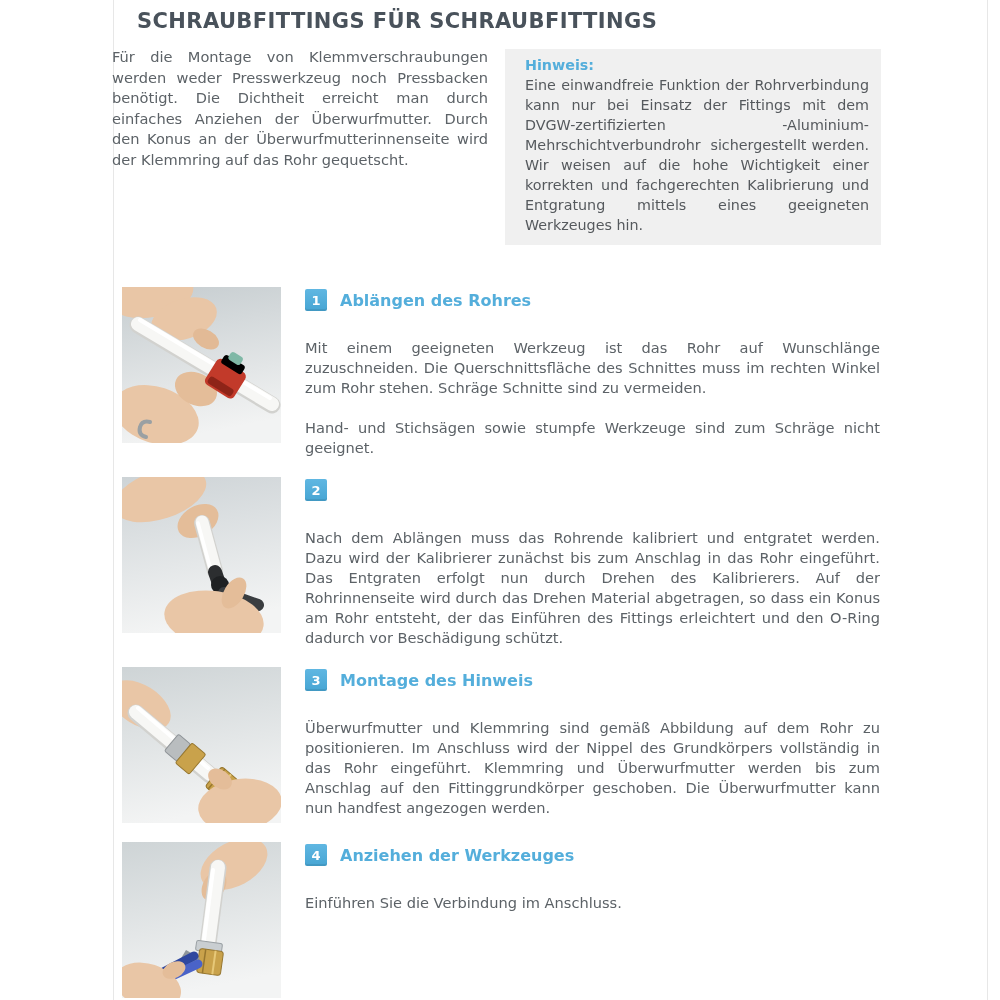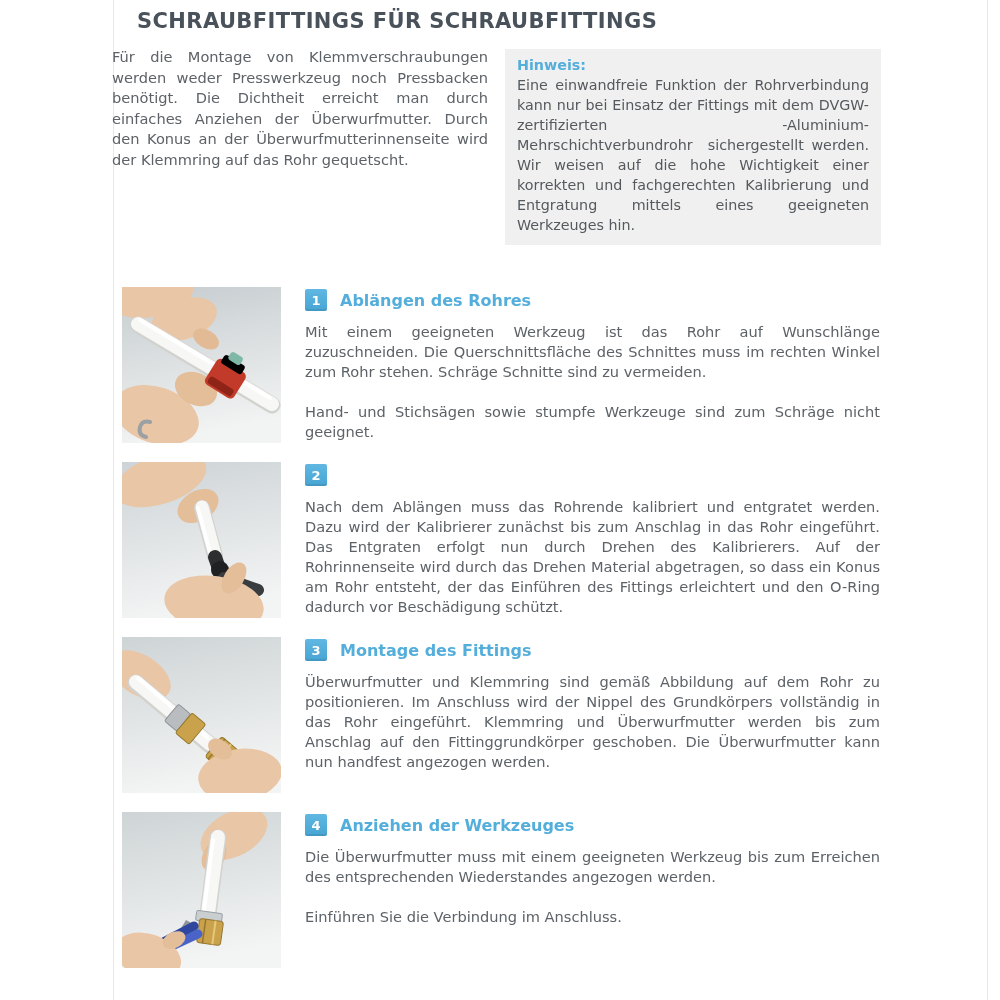--- a/index.html
+++ b/index.html
@@ -19,21 +19,21 @@
     color: #49525b;
   }
 
   .intro {
     position: absolute; left: 112px; top: 47px; width: 376px;
     font-size: 14.6px; line-height: 20.5px; text-align: justify; color: #5c6267;
   }
 
   .note-box {
     position: absolute; left: 505px; top: 49px; width: 376px;
-    background: #f0f0f0; padding: 6px 12px 10px 12px;
+    background: #f0f0f0; padding: 6px 12px 10px 20px;
     font-size: 14.3px; line-height: 20px; text-align: justify; color: #55595d;
   }
   .note-label { font-weight: 700; color: #54aedb; display: block; }
 
   .steps {
     position: absolute; left: 122px; top: 287px; width: 758px;
   }
   .step-row { display: flex; gap: 24px; margin-bottom: 19px; }
   .step-photo {
     width: 159px; height: 156px; flex: 0 0 159px; overflow: hidden;
@@ -42,21 +42,21 @@
   .step-text { width: 575px; padding-top: 2px; }
   .step-heading-row { display: flex; align-items: center; gap: 13px; height: 22px; }
   .step-badge {
     width: 22px; height: 22px; border-radius: 2px;
     background: linear-gradient(#60b7e2, #47a5d3);
     color: #ffffff; font-weight: 700; font-size: 13px;
     display: flex; align-items: center; justify-content: center;
     box-shadow: inset 0 -2px 0 rgba(0,0,0,0.08);
   }
   .step-heading { font-size: 16px; font-weight: 700; color: #54aedb; }
-  .step-body { margin-top: 11px; font-size: 14.6px; line-height: 20px; text-align: justify; color: #5c6267; }
+  .step-body { margin-top: 27px; font-size: 14.6px; line-height: 20px; text-align: justify; color: #5c6267; }
   .step-para + .step-para { margin-top: 20px; }
 </style>
 </head>
 <body>
 
 <div class="page-edge left"></div>
 <div class="page-edge right"></div>
 
 <h1 class="doc-title">SCHRAUBFITTINGS FÜR SCHRAUBFITTINGS</h1>
 
@@ -163,21 +163,21 @@
           <line x1="92" y1="104" x2="92" y2="130" stroke="#97772e" stroke-width="1.5"></line>
           <line x1="100" y1="104" x2="100" y2="130" stroke="#e7c878" stroke-width="2"></line>
         </g>
         <ellipse cx="118" cy="138" rx="42" ry="26" fill="#e9c6a6" transform="rotate(-8 118 138)"></ellipse>
         <ellipse cx="98" cy="112" rx="13" ry="9" fill="#e4bd99" transform="rotate(35 98 112)"></ellipse>
       </svg>
     </div>
     <div class="step-text">
       <div class="step-heading-row">
         <div class="step-badge">3</div>
-        <div class="step-heading">Montage des Fittings</div>
+        <div class="step-heading">Montage des Hinweis</div>
       </div>
       <div class="step-body">
         <p class="step-para">Überwurfmutter und Klemmring sind gemäß Abbildung auf dem Rohr zu positionieren. Im Anschluss wird der Nippel des Grundkörpers vollständig in das Rohr eingeführt. Klemmring und Überwurfmutter werden bis zum Anschlag auf den Fittinggrundkörper geschoben. Die Überwurfmutter kann nun handfest angezogen werden.</p>
       </div>
     </div>
   </div>
 
   <div class="step-row">
     <div class="step-photo">
       <svg width="159" height="156" viewBox="0 0 159 156">
@@ -205,19 +205,18 @@
         <ellipse cx="26" cy="144" rx="34" ry="22" fill="#e9c6a6" transform="rotate(18 26 144)"></ellipse>
         <ellipse cx="52" cy="128" rx="12" ry="8" fill="#e4bd99" transform="rotate(-25 52 128)"></ellipse>
       </svg>
     </div>
     <div class="step-text">
       <div class="step-heading-row">
         <div class="step-badge">4</div>
         <div class="step-heading">Anziehen der Werkzeuges</div>
       </div>
       <div class="step-body">
-        <p class="step-para">Die Überwurfmutter muss mit einem geeigneten Werkzeug bis zum Erreichen des entsprechenden Wiederstandes angezogen werden.</p>
         <p class="step-para">Einführen Sie die Verbindung im Anschluss.</p>
       </div>
     </div>
   </div>
 
 </div>
 
 </body></html>

